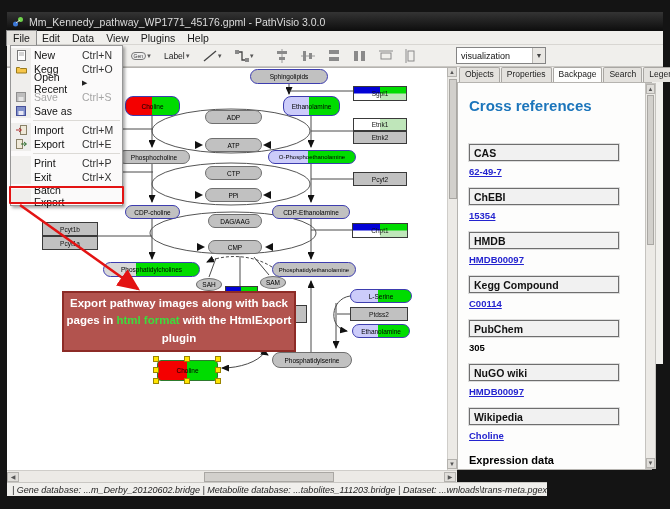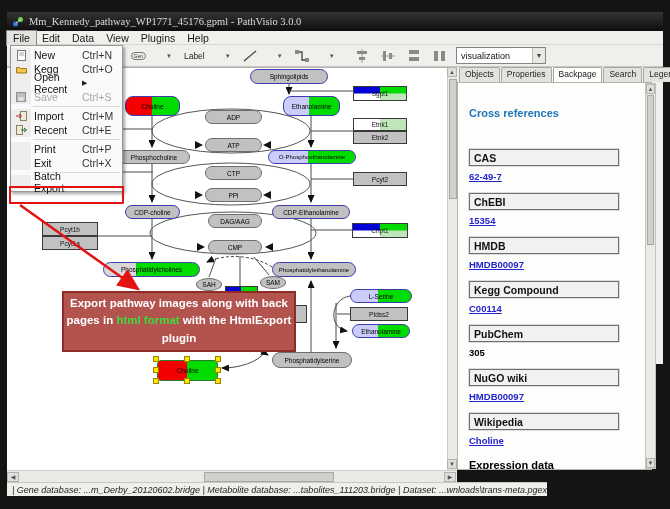--- a/index.html
+++ b/index.html
@@ -1,45 +1,45 @@
 <!DOCTYPE html>
 <html><head>
 <meta charset="utf-8">
 <style>
   * { margin:0; padding:0; box-sizing:border-box; }
   html,body { width:670px; height:509px; }
   body { font-family:"Liberation Sans",sans-serif; position:relative; background:#141414; overflow:hidden; }
   .abs { position:absolute; }
 
   
-  #titlebar { left:7px; top:12px; width:656px; height:19px; background:linear-gradient(#343434,#0d0d0d); color:#dcdcdc; font-size:10.5px; display:flex; align-items:center; padding-left:5px; gap:5px;font-family:Liberation Serif, serif; }
+  #titlebar { left:7px; top:12px; width:656px; height:19px; background:linear-gradient(#343434,#0d0d0d); color:#dcdcdc; font-size:10.5px; display:flex; align-items:center; padding-left:5px; gap:5px; }
   #menubar { left:7px; top:31px; width:656px; height:14px; background:#f0efec; border-bottom:1px solid #d8d6d2; display:flex; align-items:center; font-size:10.5px; color:#1a1a1a; }
   .menu-item { padding:0 6px; height:14px; line-height:14px; }
   .menu-item.open { background:#e4e2de; outline:1px solid #8a8a8a; }
   #toolbar { left:7px; top:45px; width:656px; height:22px; background:#f0efec; border-bottom:1px solid #c9c7c3; display:flex; align-items:center; gap:6px; padding-left:6px; font-size:9px; color:#333; }
   .combo { background:#fff; border:1px solid #848484; height:16px; display:flex; align-items:center; justify-content:space-between; font-size:9.5px; padding-left:4px; color:#111; }
   .caret { width:13px; height:100%; display:flex; align-items:center; justify-content:center; border-left:1px solid #b9b7b3; background:#e9e7e3; font-size:7px; color:#444; }
-  .tbtn { height:18px; display:flex; align-items:center; gap:20px; padding:0 3px; color:#555; }
+  .tbtn { height:18px; display:flex; align-items:center; gap:0; padding:0 3px; color:#555; }
   .tsep { width:1px; height:16px; background:#cfcdc9; }
 
   
   #hscroll { left:7px; top:470px; width:450px; height:12px; background:#eceae6; border-top:1px solid #cfcdc9; }
   #hthumb { left:197px; top:1px; width:130px; height:10px; background:#d2d0cc; border:1px solid #a9a7a3; }
   .sarrow { width:12px; height:10px; top:1px; background:#e0deda; border:1px solid #b4b2ae; color:#555; font-size:6px; line-height:9px; text-align:center; }
   #statusbar { left:7px; top:482px; width:540px; height:14px; background:#f0efec; border-top:1px solid #c9c7c3; font-size:9px; color:#222; line-height:14px; padding-left:5px; white-space:nowrap; overflow:hidden;font-style:italic; }
   #vscroll { left:447px; top:67px; width:10px; height:403px; background:#eceae6; border-left:1px solid #cfcdc9; }
   .vthumb { left:1px; width:8px; background:#d2d0cc; border:1px solid #a9a7a3; }
 
   
   #panel { left:457px; top:67px; width:206px; height:297px; background:#f1f0ed; }
   #tabs { display:flex; height:15px; padding-left:2px; gap:1px; font-size:8.5px; color:#222; }
   .tab { background:#e4e2de; border:1px solid #a9a7a3; border-bottom:none; padding:1px 5px 0; border-radius:2px 2px 0 0; }
   .tab.sel { background:#fdfdfc; font-weight:normal; }
   #bp { position:absolute; left:0; top:15px; width:195px; height:388px; background:#fdfdfc; border:1px solid #b5b3af; overflow:hidden; padding:12px 0 0 11px; }
-  #bp h2 { font-size:11px; color:#1b75bb; margin-top:12px; }
+  #bp h2 { font-size:15px; color:#1b75bb; margin-top:2px; }
   .bp-box { width:150px; height:17px; background:#f1f1f1; border:1px solid #6e6e6e; box-shadow:0 0 0 1px #ddd; font-size:10.5px; font-weight:bold; color:#111; line-height:16px; padding-left:4px; margin-top:11px; }
   .bp-box.first { margin-top:30px; }
   .bp-val { margin-top:5px; font-size:9.5px; font-weight:bold; }
   .bp-val.link { color:#2424cf; text-decoration:underline; }
   #bp h3 { font-size:11px; color:#000; margin-top:13px; }
   #pscroll { left:645px; top:83px; width:11px; height:386px; background:#eceae6; border:1px solid #c5c3bf; }
 
   
   #canvas { left:7px; top:67px; width:440px; height:403px; background:#fff; border-top:1px solid #b5b3af; overflow:hidden; }
   #edges { position:absolute; left:7px; top:67px; z-index:1; pointer-events:none; }
@@ -284,39 +284,49 @@
   <div class="fm-row dis">
       <span class="fm-ic">
         <svg width="10" height="10">
           <rect x="0.5" y="0.5" width="9" height="9" fill="#bdbdbd" stroke="#8f8f8f"></rect>
           <rect x="2.5" y="5" width="5" height="4" fill="#e4e4e4"></rect>
         </svg>
       </span>
       <span class="fm-lab">Save</span>
       <span class="fm-sc">Ctrl+S</span>
     </div>
+  <div class="fm-row">
+      <span class="fm-ic">
+        <svg width="10" height="10">
+          <rect x="0.5" y="0.5" width="9" height="9" fill="#7f8fc9" stroke="#46509a"></rect>
+          <rect x="2.5" y="5" width="5" height="4" fill="#e8e8f4"></rect>
+        </svg>
+      </span>
+      <span class="fm-lab">Save as</span>
+      <span class="fm-sc"></span>
+    </div>
   <div class="fm-sep"></div>
   <div class="fm-row">
       <span class="fm-ic">
         <svg width="11" height="10">
           <rect x="4.5" y="0.5" width="6" height="9" fill="#efe9d8" stroke="#8a8268"></rect>
           <path d="M0 5 h5 M3 3 l2.5 2 L3 7" stroke="#b03030" fill="none"></path>
         </svg>
       </span>
       <span class="fm-lab">Import</span>
       <span class="fm-sc">Ctrl+M</span>
     </div>
   <div class="fm-row">
       <span class="fm-ic">
         <svg width="11" height="10">
           <rect x="0.5" y="0.5" width="6" height="9" fill="#efe9d8" stroke="#8a8268"></rect>
           <path d="M5 5 h5 M8 3 l2.5 2 L8 7" stroke="#2d6e2d" fill="none"></path>
         </svg>
       </span>
-      <span class="fm-lab">Recent</span>
+      <span class="fm-lab">Export</span>
       <span class="fm-sc">Ctrl+E</span>
     </div>
   <div class="fm-sep"></div>
   <div class="fm-row">
       <span class="fm-ic"></span>
       <span class="fm-lab">Print</span>
       <span class="fm-sc">Ctrl+P</span>
     </div>
   <div class="fm-row">
       <span class="fm-ic"></span>

